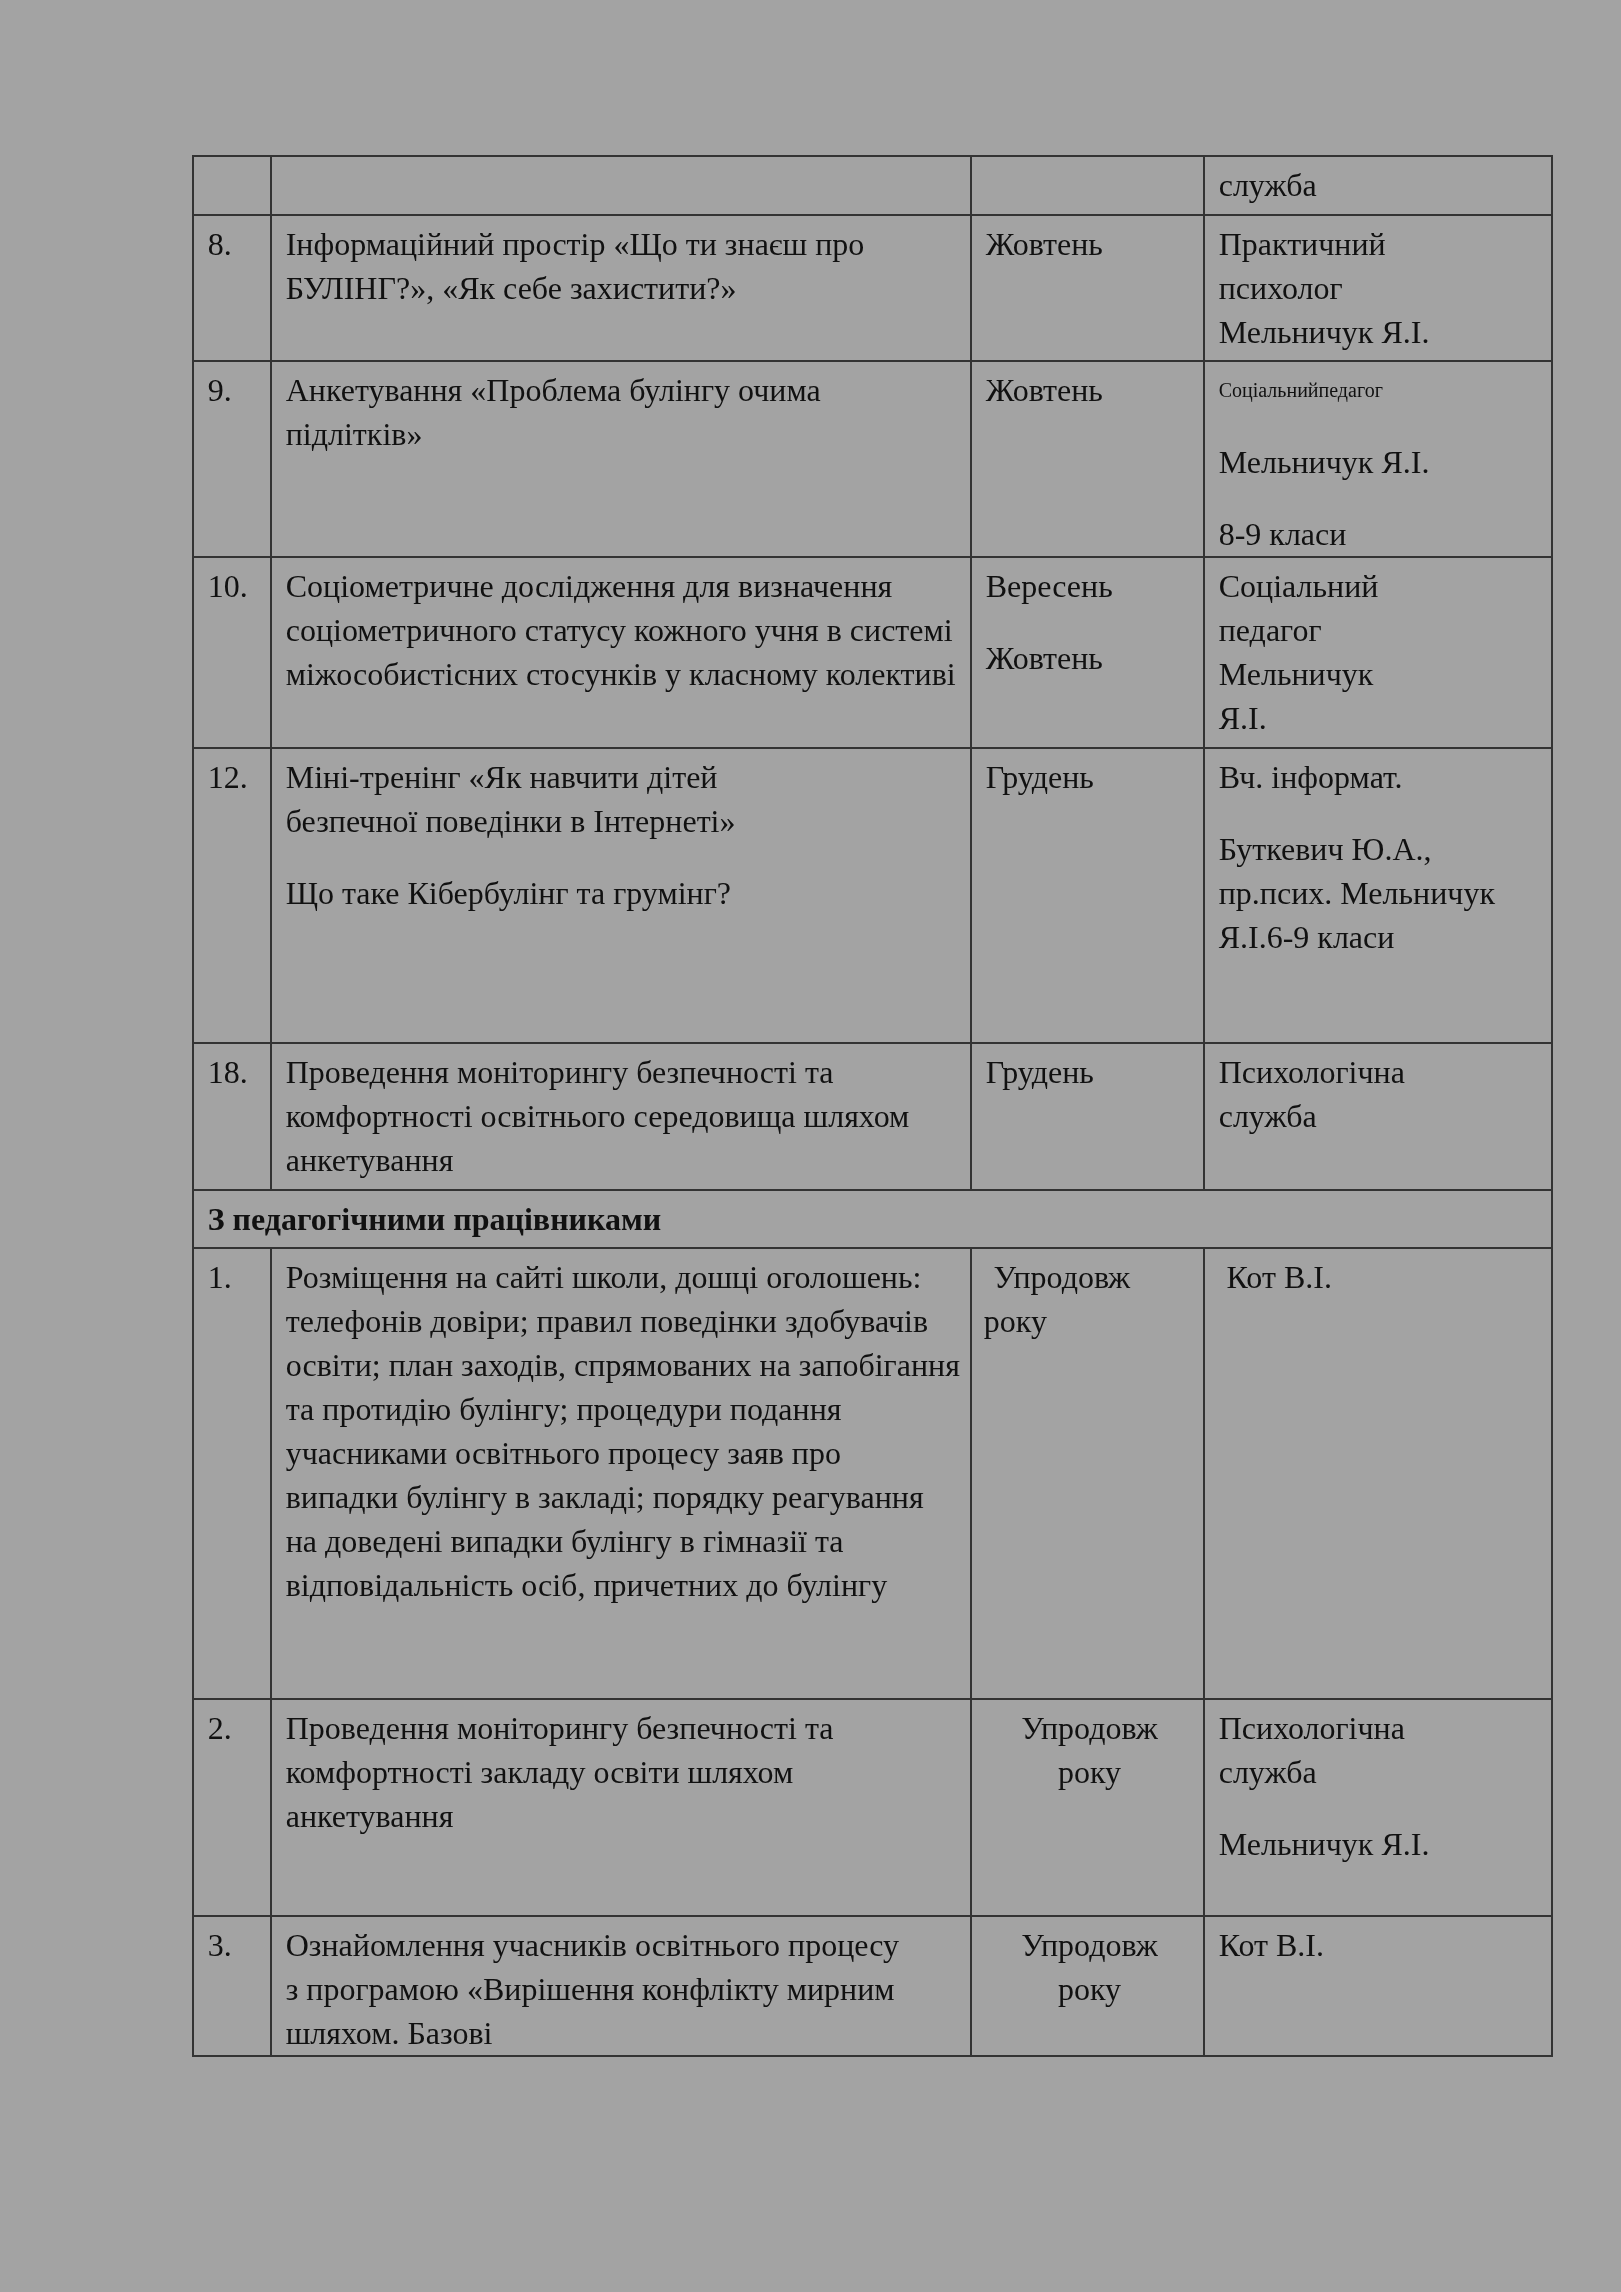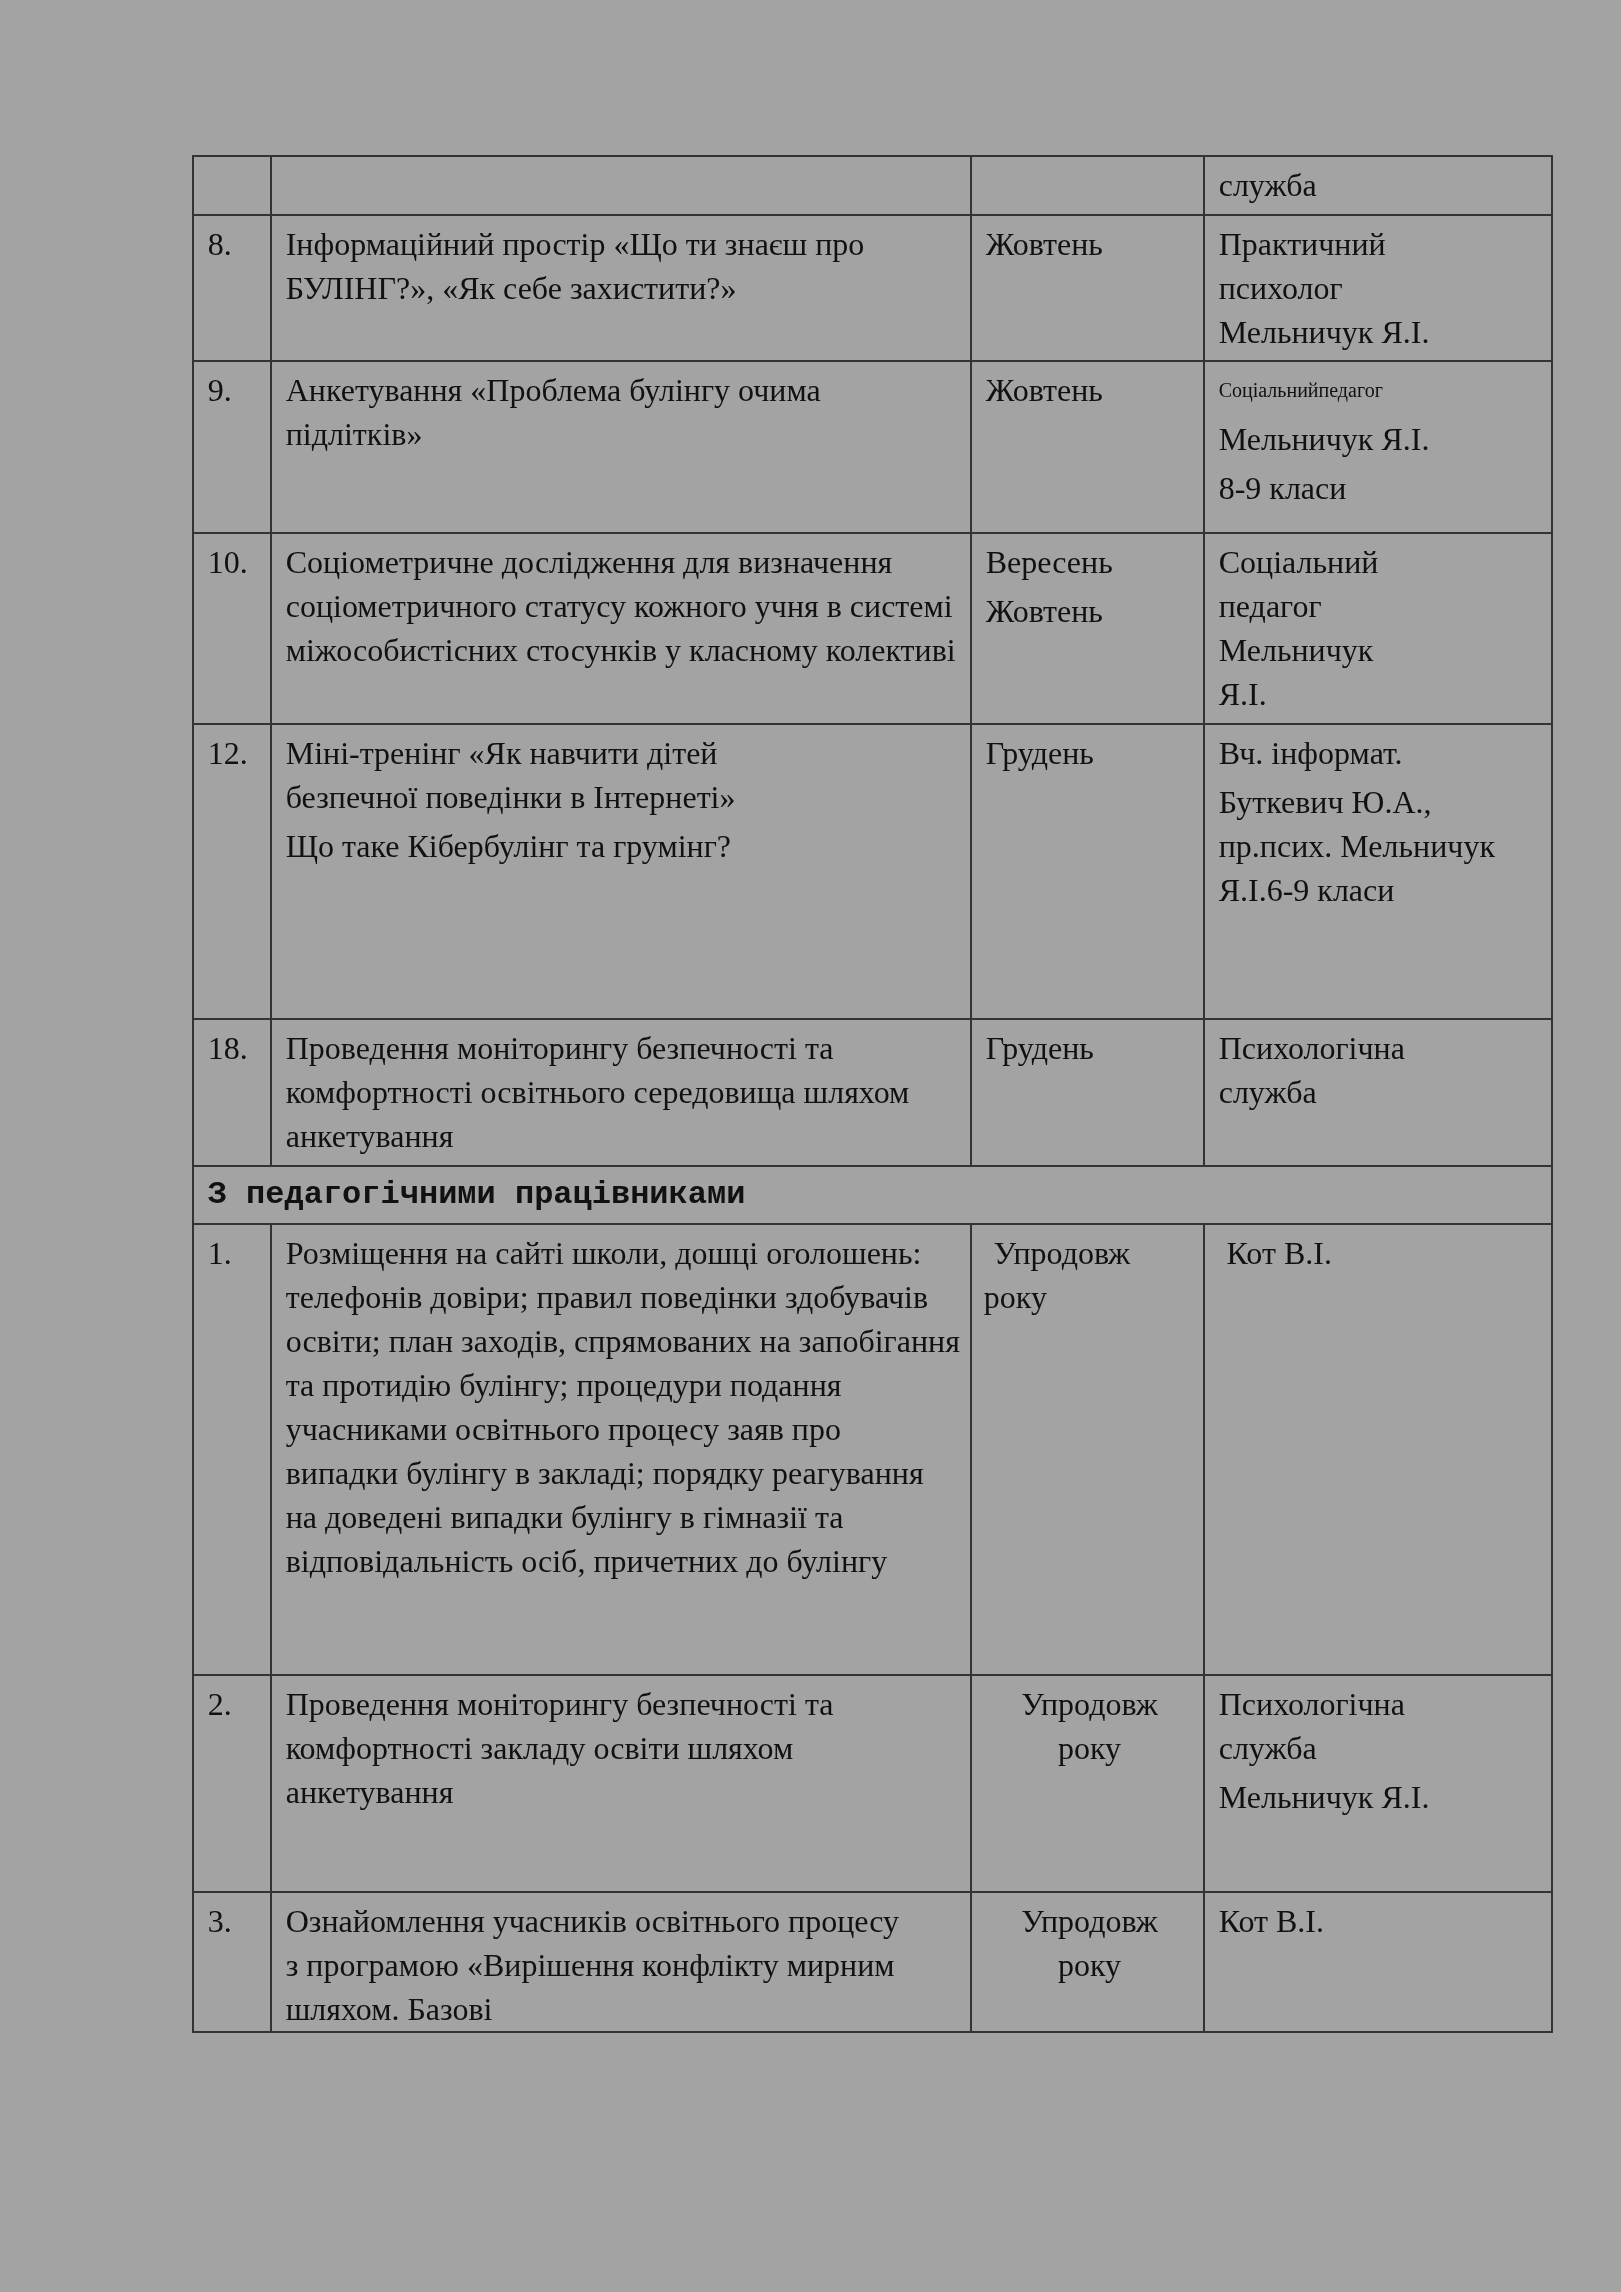--- a/index.html
+++ b/index.html
@@ -47,27 +47,26 @@
 
   td.num { padding-left: 7.8px; padding-right: 2px; }
   td.event { padding-left: 13.7px; padding-right: 7.8px; font-family: Liberation Serif, serif; }
   td.date { padding-left: 11.8px; padding-right: 5.9px; }
   td.resp { padding-left: 13.7px; padding-right: 3.9px; }
 
   td.center { text-align: center; }
   td.indent-1 { padding-left: 21.6px; }
 
   .line { display: block; }
-  .para-gap { margin-top: 5px; }
+  .para-gap { margin-top: 28px; }
 
   tr.section td {
     font-weight: bold;
     text-align: left;
     padding-top: 5.9px;
-    font-family: Liberation Mono, monospace;
   }
 </style>
 </head>
 <body>
 
 <div class="page">
   <table class="plan">
     <colgroup>
       <col class="c-num">
         <col class="c-event">

